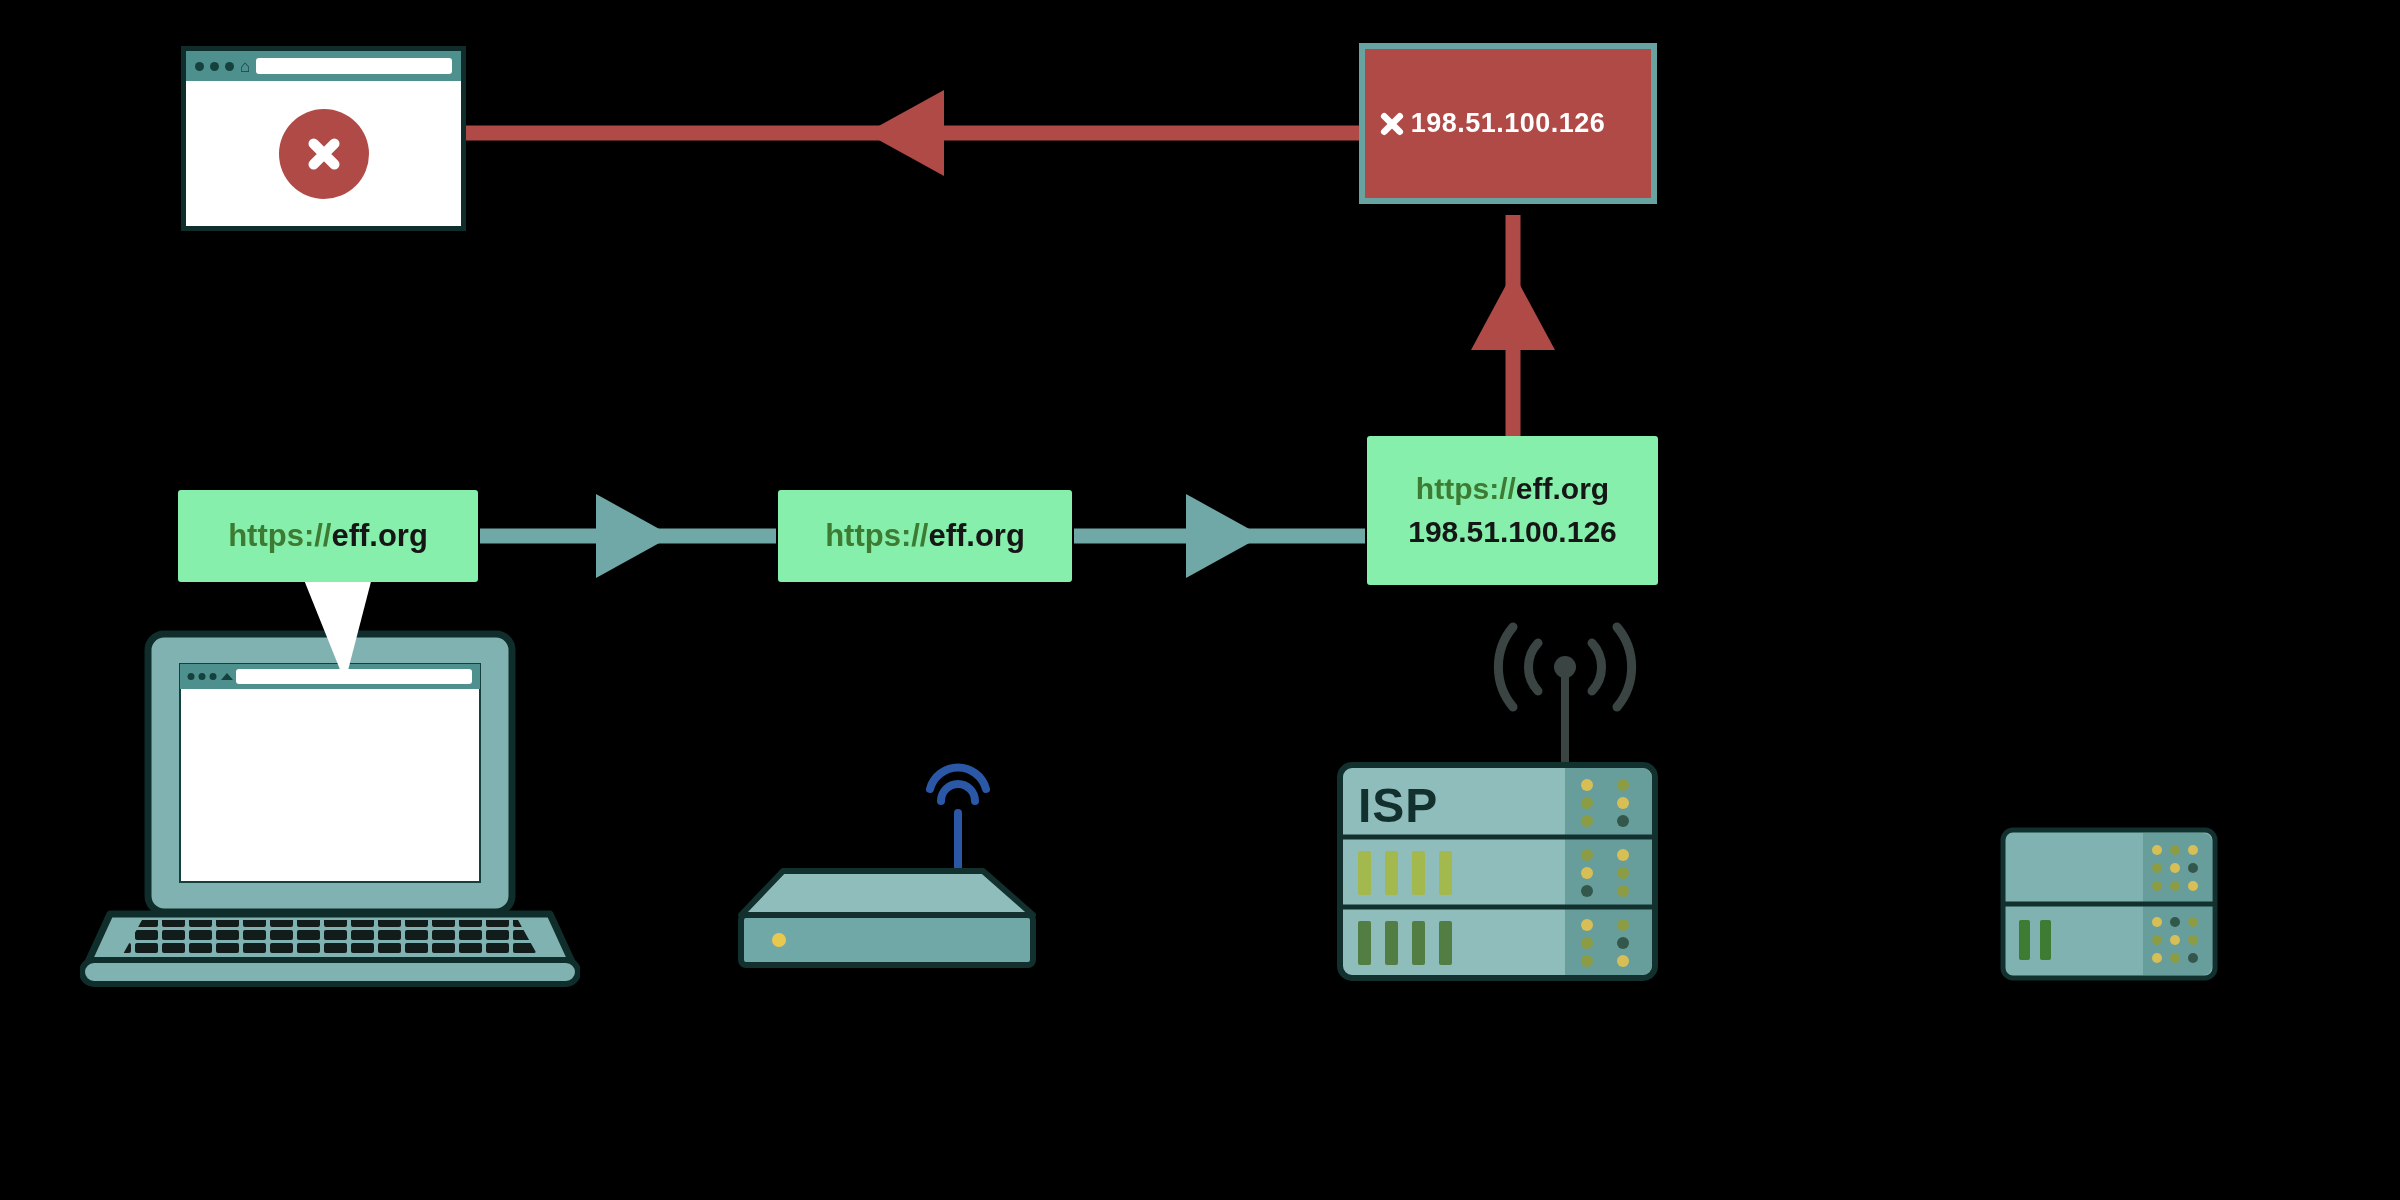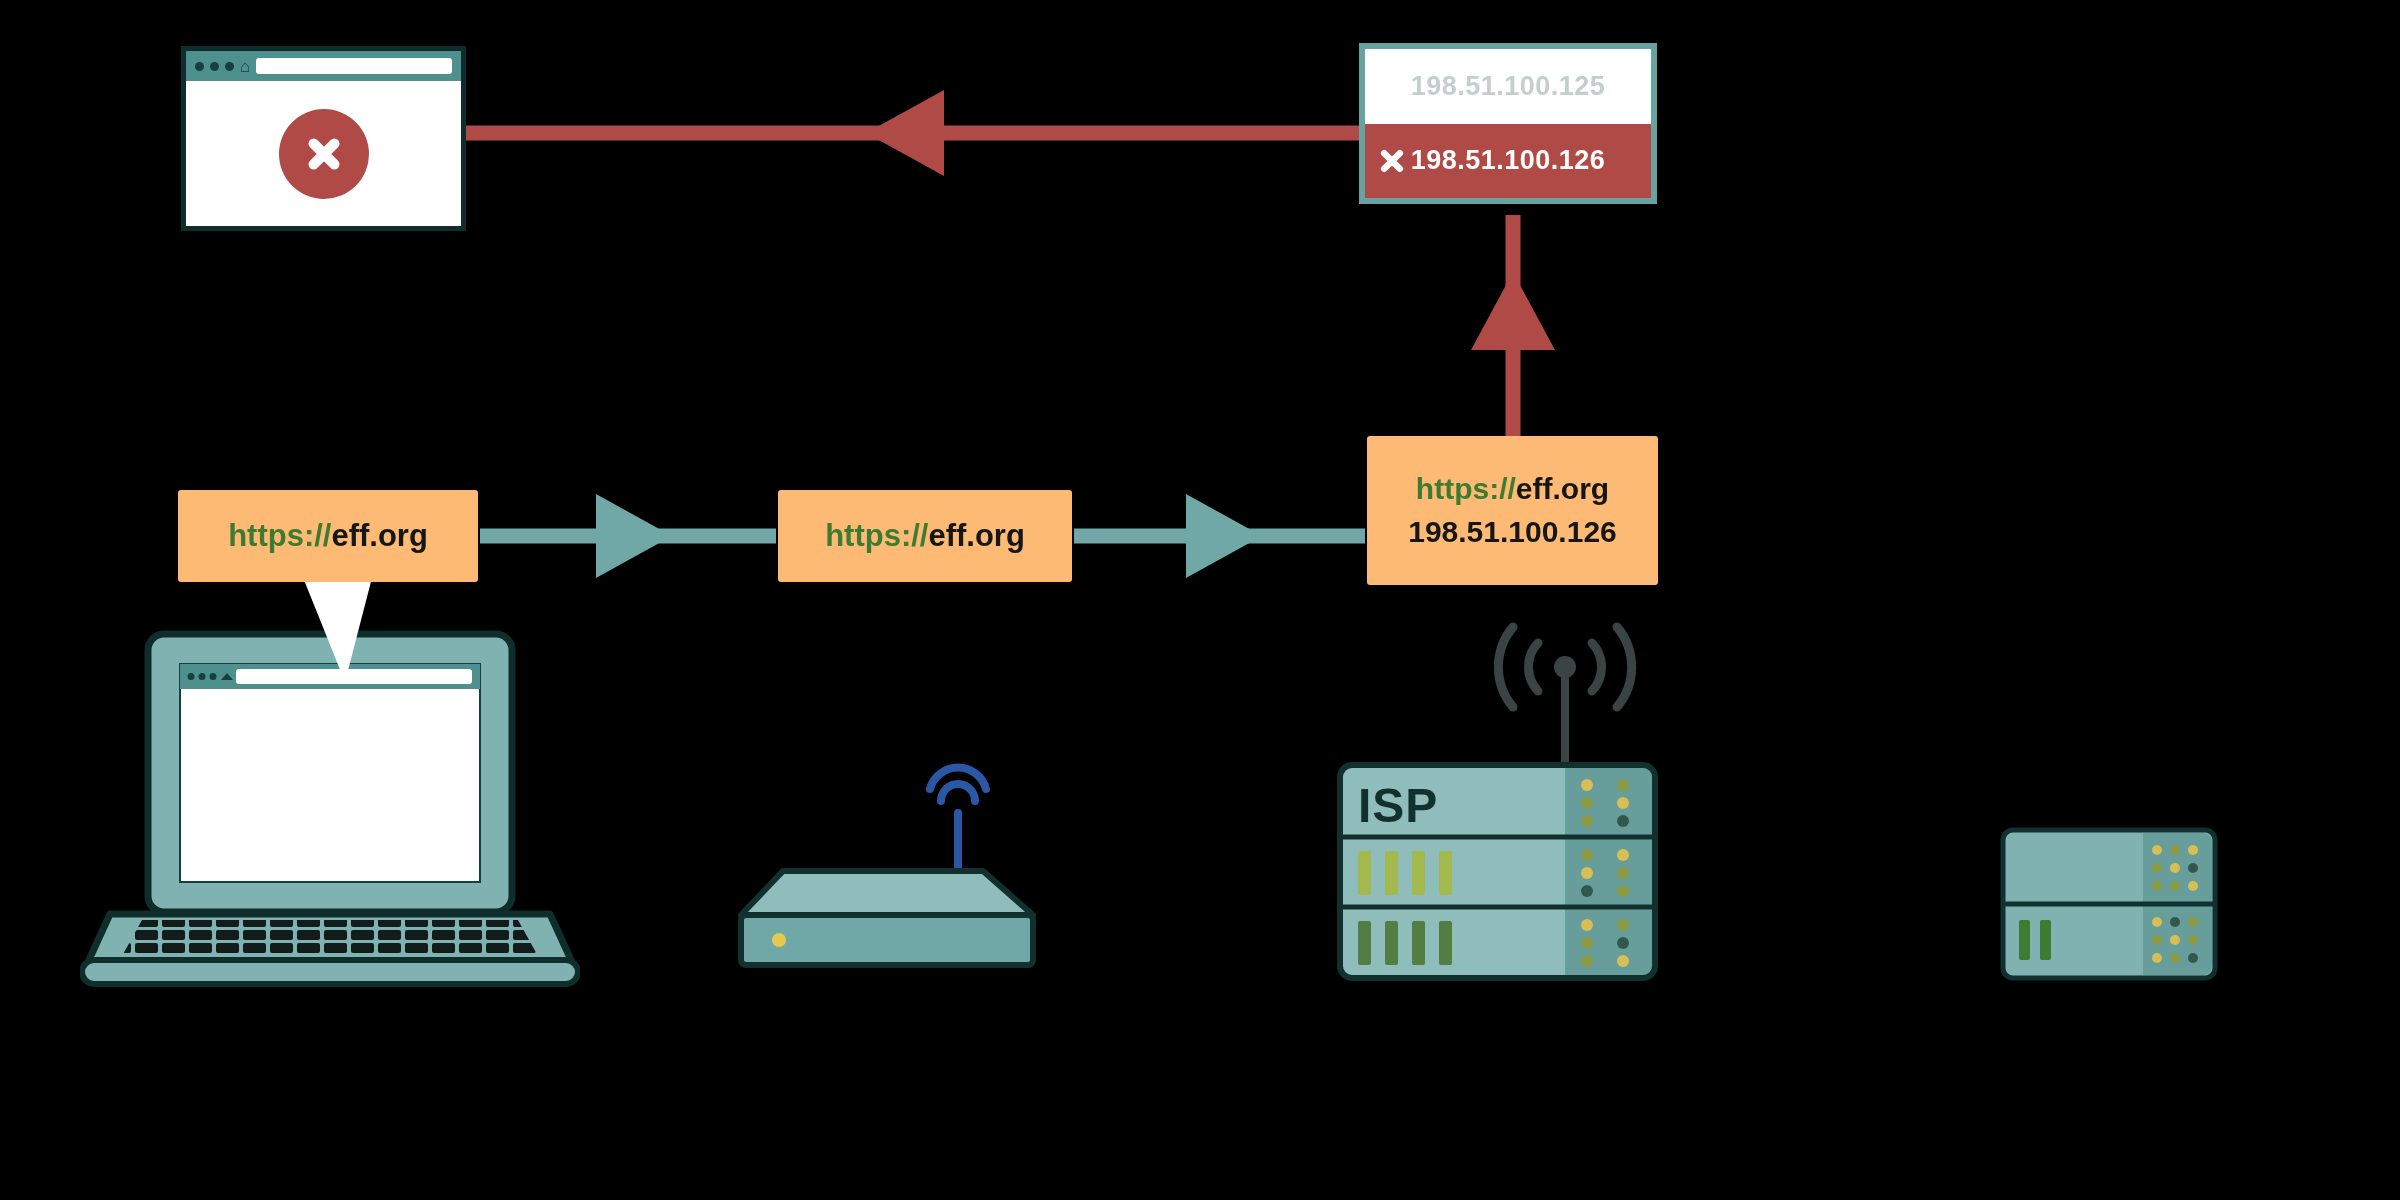--- a/index.html
+++ b/index.html
@@ -8,21 +8,21 @@
   #canvas { position:relative; width:2400px; height:1200px; background:#000; overflow:hidden; }
 
   .layer { position:absolute; left:0; top:0; }
   .abs { position:absolute; }
 
   .teal-stroke { stroke:#6FA8A6; stroke-width:15; }
   .teal-fill   { fill:#6FA8A6; }
   .red-stroke  { stroke:#AF4A47; stroke-width:15; }
   .red-fill    { fill:#AF4A47; }
 
-  .label-box { position:absolute; background:#fdba74; display:flex; align-items:center; justify-content:center;
+  .label-box { position:absolute; background:#86efac; display:flex; align-items:center; justify-content:center;
                font-weight:bold; font-size:31px; color:#161616; border-radius:3px; }
   .label-box .proto { color:#3E7B32; }
   .two-line { flex-direction:column; gap:9px; font-size:30px; }
 
   .window { position:absolute; background:#fff; border:5px solid #0F2D2B; display:flex; flex-direction:column; }
   .titlebar { height:30px; background:#4E908D; display:flex; align-items:center; gap:6px; padding:0 9px; flex:0 0 auto; }
   .tb-dot { width:9px; height:9px; border-radius:50%; background:#15403D; flex:0 0 auto; }
   .tb-home { color:#15403D; font-size:17px; font-weight:bold; line-height:1; }
   .tb-address { flex:1; height:16px; background:#fff; border-radius:3px; }
   .win-body { flex:1; display:flex; align-items:center; justify-content:center; }
@@ -216,23 +216,20 @@
     <div class="win-body">
       <div class="error-badge">
         <svg width="46" height="46" viewBox="0 0 40 40">
           <path d="M11 11 L29 29 M29 11 L11 29" stroke="#FFFFFF" stroke-width="9" stroke-linecap="round" fill="none"></path>
         </svg>
       </div>
     </div>
   </div>
 
   <div class="ip-box" style="left:1359px; top:43px; width:298px; height:161px;">
-    <div class="ip-row">
-      <span>198.51.100.125</span>
-    </div>
     <div class="ip-row blocked">
       <svg class="row-cross" width="26" height="26" viewBox="0 0 40 40">
         <path d="M8 8 L32 32 M32 8 L8 32" stroke="#FFFFFF" stroke-width="10" stroke-linecap="round" fill="none"></path>
       </svg>
       <span>198.51.100.126</span>
     </div>
   </div>
 
 </div>
 

